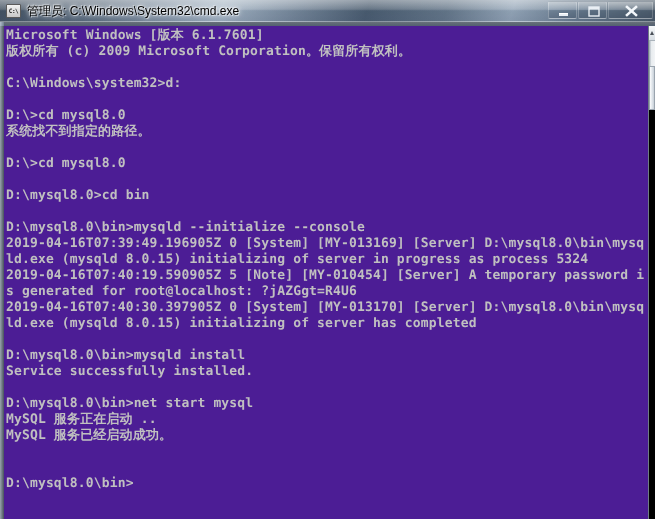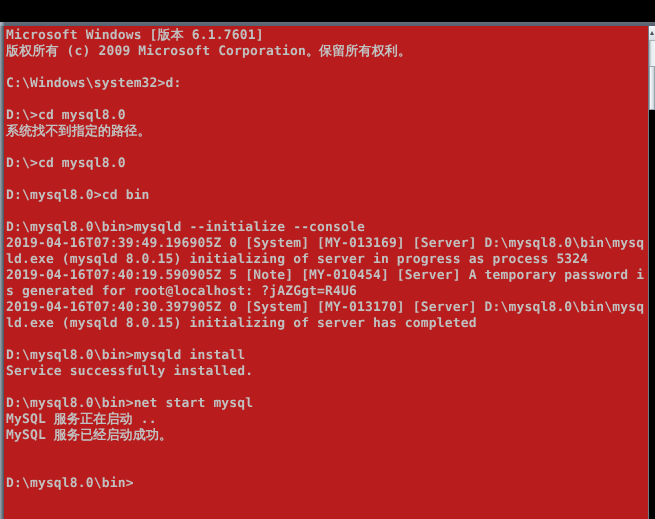--- a/index.html
+++ b/index.html
@@ -124,21 +124,21 @@
     background: linear-gradient(to right, rgba(205,218,232,0.75), rgba(130,148,168,0.55));
   }
 
   
   .console {
     position: absolute;
     left: 4px;
     top: 26px;
     width: 644px;
     height: 493px;
-    background: #b91c1c;
+    background: #4c1d95;
     overflow: hidden;
   }
   .console-text {
     position: absolute;
     left: 2px;
     top: 2px;
     width: 644px;
     color: #c0c0c0;
     font-family: "DejaVu Sans Mono", monospace;
     font-size: 13px;
@@ -192,20 +192,47 @@
     position: absolute;
     top: 84px; left: 0; right: 0; bottom: 0;
     background: #000;
   }
 </style>
 </head>
 <body>
 
 <div class="window">
 
+  <div class="titlebar">
+    <div class="title-icon">C:\</div>
+    <div class="title-text">管理员: C:\Windows\System32\cmd.exe</div>
+
+    <div class="win-buttons">
+      <div class="win-btn" title="最小化">
+        <svg width="29" height="18" viewBox="0 0 29 18">
+          <rect x="10" y="11" width="9" height="3" fill="#e9eef4"></rect>
+          <rect x="10" y="11" width="9" height="1" fill="#ffffff"></rect>
+        </svg>
+      </div>
+      <div class="win-btn" title="最大化">
+        <svg width="29" height="18" viewBox="0 0 29 18">
+          <rect x="10" y="5" width="10" height="9" fill="none" stroke="#e9eef4" stroke-width="1.4"></rect>
+          <rect x="10" y="5" width="10" height="2.6" fill="#e9eef4"></rect>
+        </svg>
+      </div>
+      <div class="win-btn close" title="关闭">
+        <svg width="45" height="18" viewBox="0 0 45 18">
+          <g stroke="#f2f6fa" stroke-width="2.6" stroke-linecap="square">
+            <line x1="18" y1="5" x2="27" y2="13"></line>
+            <line x1="27" y1="5" x2="18" y2="13"></line>
+          </g>
+        </svg>
+      </div>
+    </div>
+  </div>
 
   <div class="frame-top"></div>
   <div class="frame-left"></div>
 
   <div class="console">
     <div class="console-text"><div class="ln">Microsoft Windows [版本 6.1.7601]</div><div class="ln">版权所有 (c) 2009 Microsoft Corporation。保留所有权利。</div><div class="ln blank">&nbsp;</div><div class="ln">C:\Windows\system32&gt;d:</div><div class="ln blank">&nbsp;</div><div class="ln">D:\&gt;cd mysql8.0</div><div class="ln">系统找不到指定的路径。</div><div class="ln blank">&nbsp;</div><div class="ln">D:\&gt;cd mysql8.0</div><div class="ln blank">&nbsp;</div><div class="ln">D:\mysql8.0&gt;cd bin</div><div class="ln blank">&nbsp;</div><div class="ln">D:\mysql8.0\bin&gt;mysqld --initialize --console</div><div class="ln">2019-04-16T07:39:49.196905Z 0 [System] [MY-013169] [Server] D:\mysql8.0\bin\mysq</div><div class="ln">ld.exe (mysqld 8.0.15) initializing of server in progress as process 5324</div><div class="ln">2019-04-16T07:40:19.590905Z 5 [Note] [MY-010454] [Server] A temporary password i</div><div class="ln">s generated for root@localhost: ?jAZGgt=R4U6</div><div class="ln">2019-04-16T07:40:30.397905Z 0 [System] [MY-013170] [Server] D:\mysql8.0\bin\mysq</div><div class="ln">ld.exe (mysqld 8.0.15) initializing of server has completed</div><div class="ln blank">&nbsp;</div><div class="ln">D:\mysql8.0\bin&gt;mysqld install</div><div class="ln">Service successfully installed.</div><div class="ln blank">&nbsp;</div><div class="ln">D:\mysql8.0\bin&gt;net start mysql</div><div class="ln">MySQL 服务正在启动 ..</div><div class="ln">MySQL 服务已经启动成功。</div><div class="ln blank">&nbsp;</div><div class="ln blank">&nbsp;</div><div class="ln">D:\mysql8.0\bin&gt;</div></div>
   </div>
 
   <div class="scrollbar">
     <div class="sb-up"></div>

